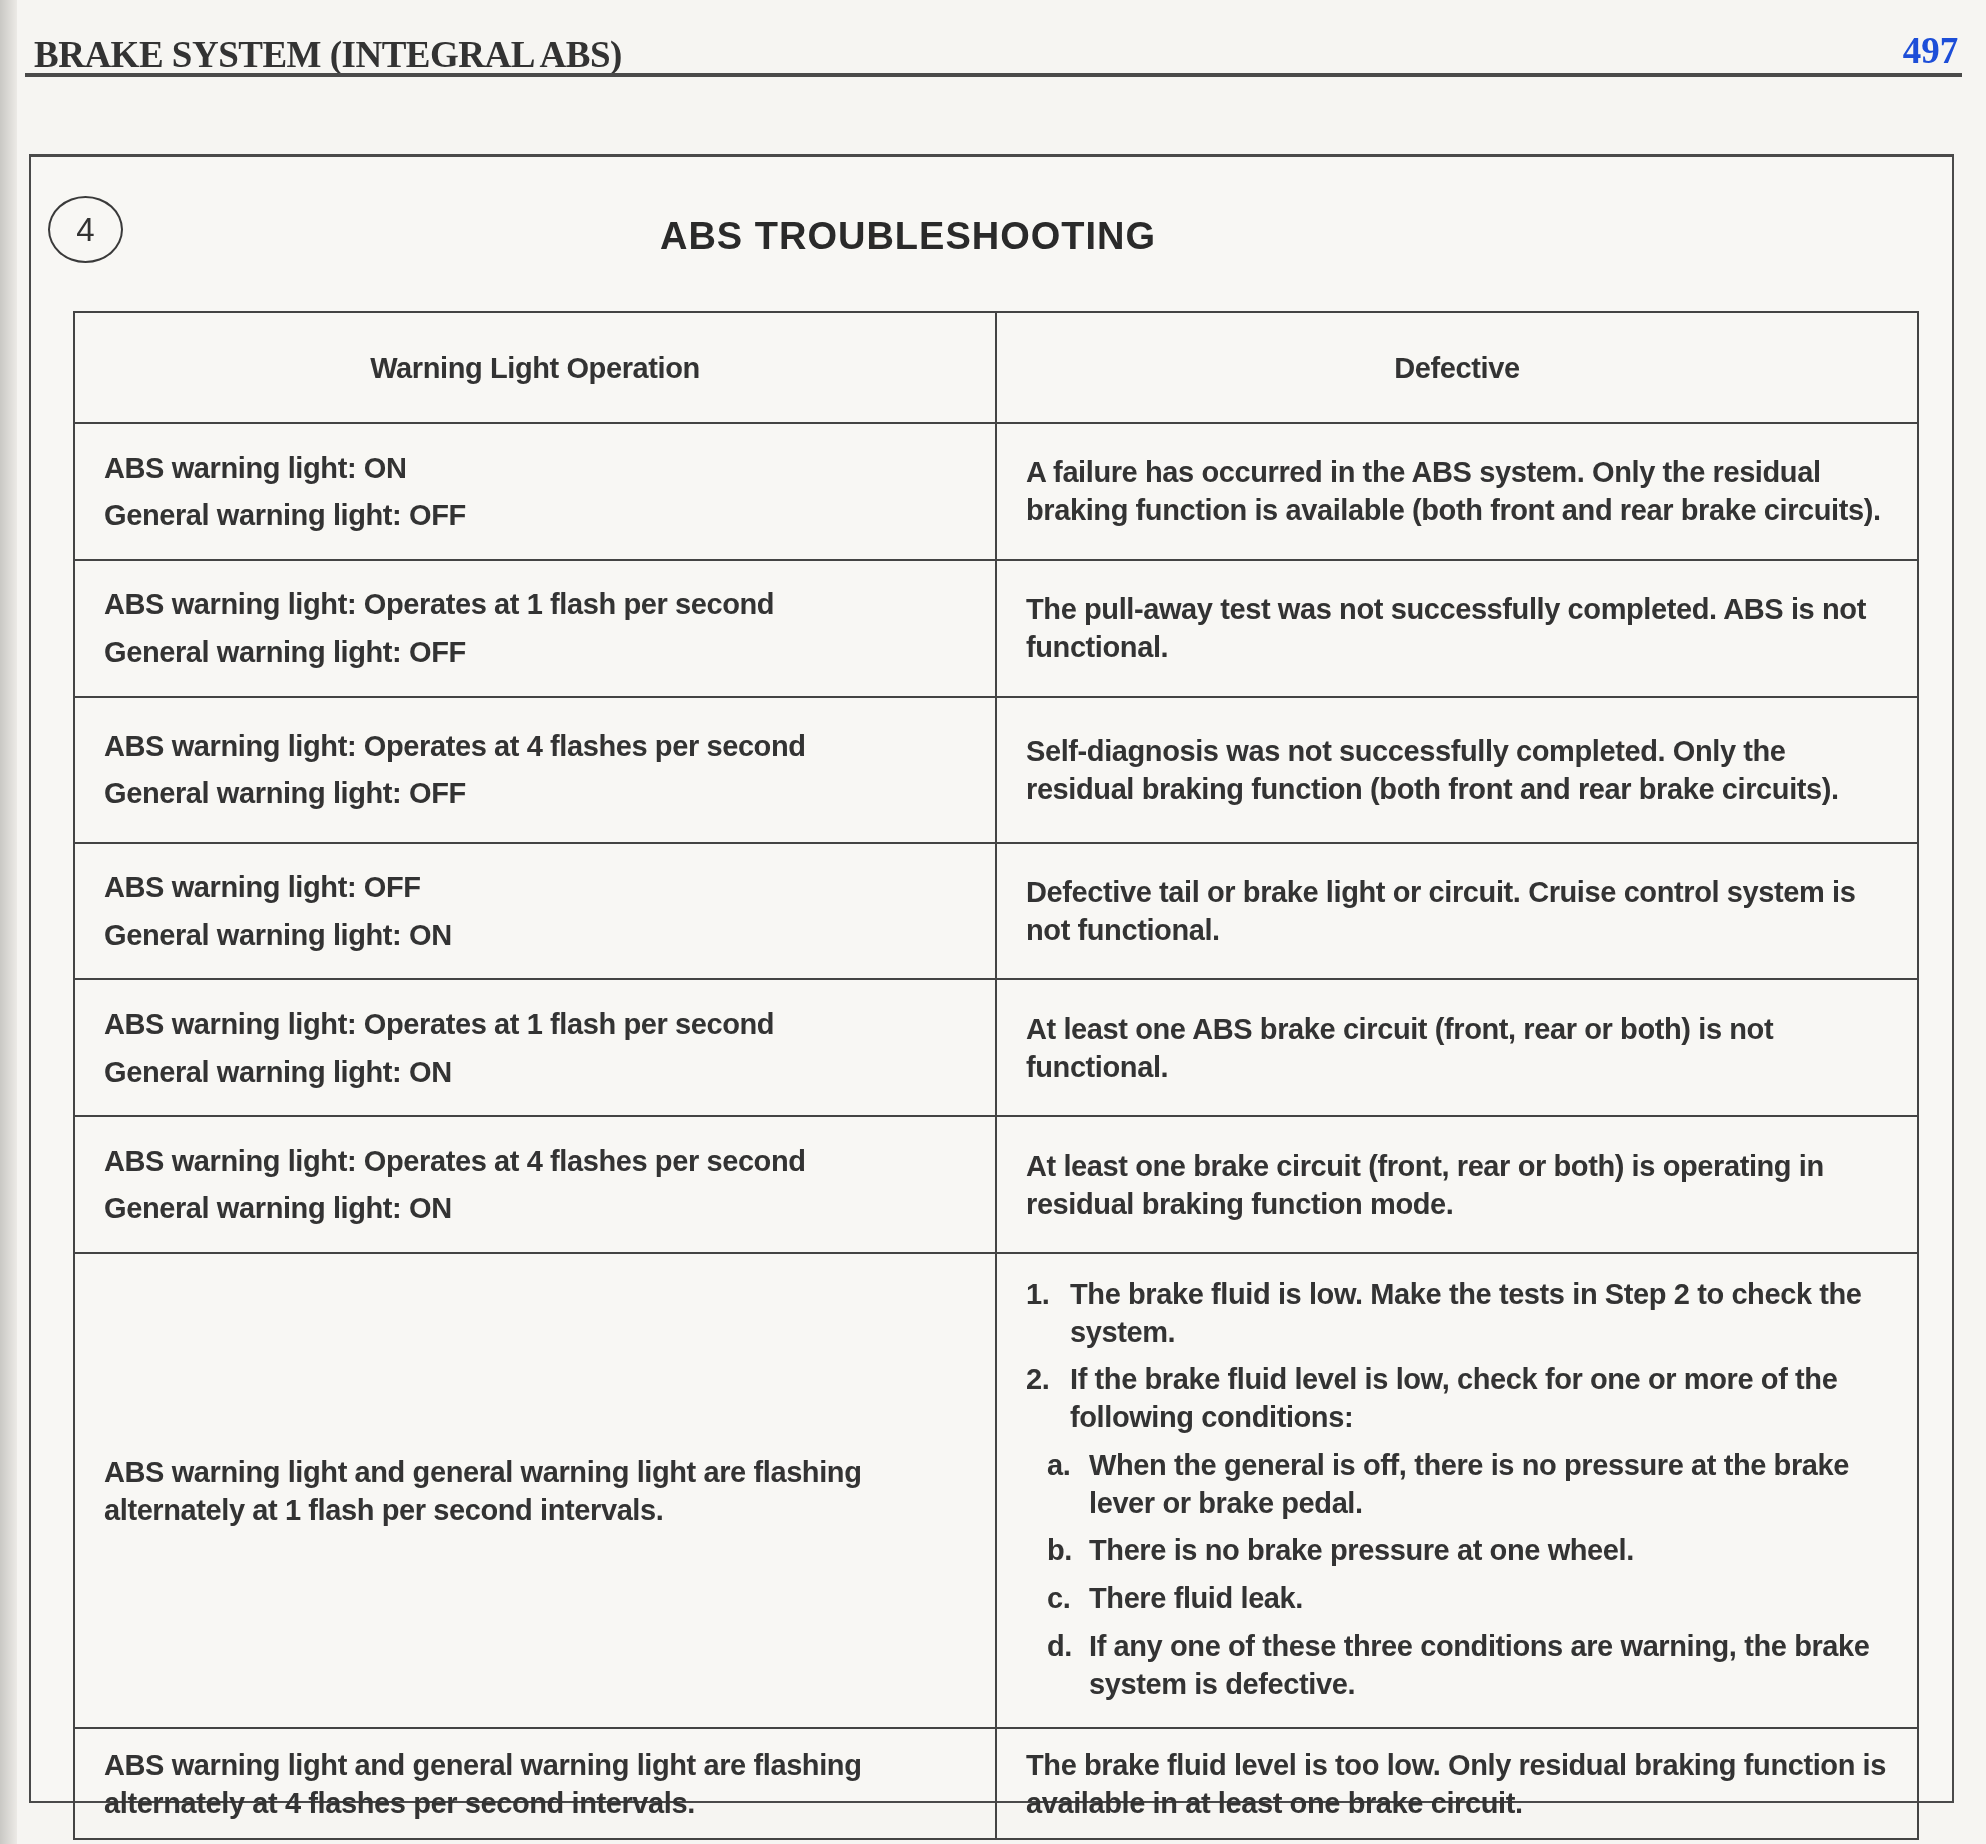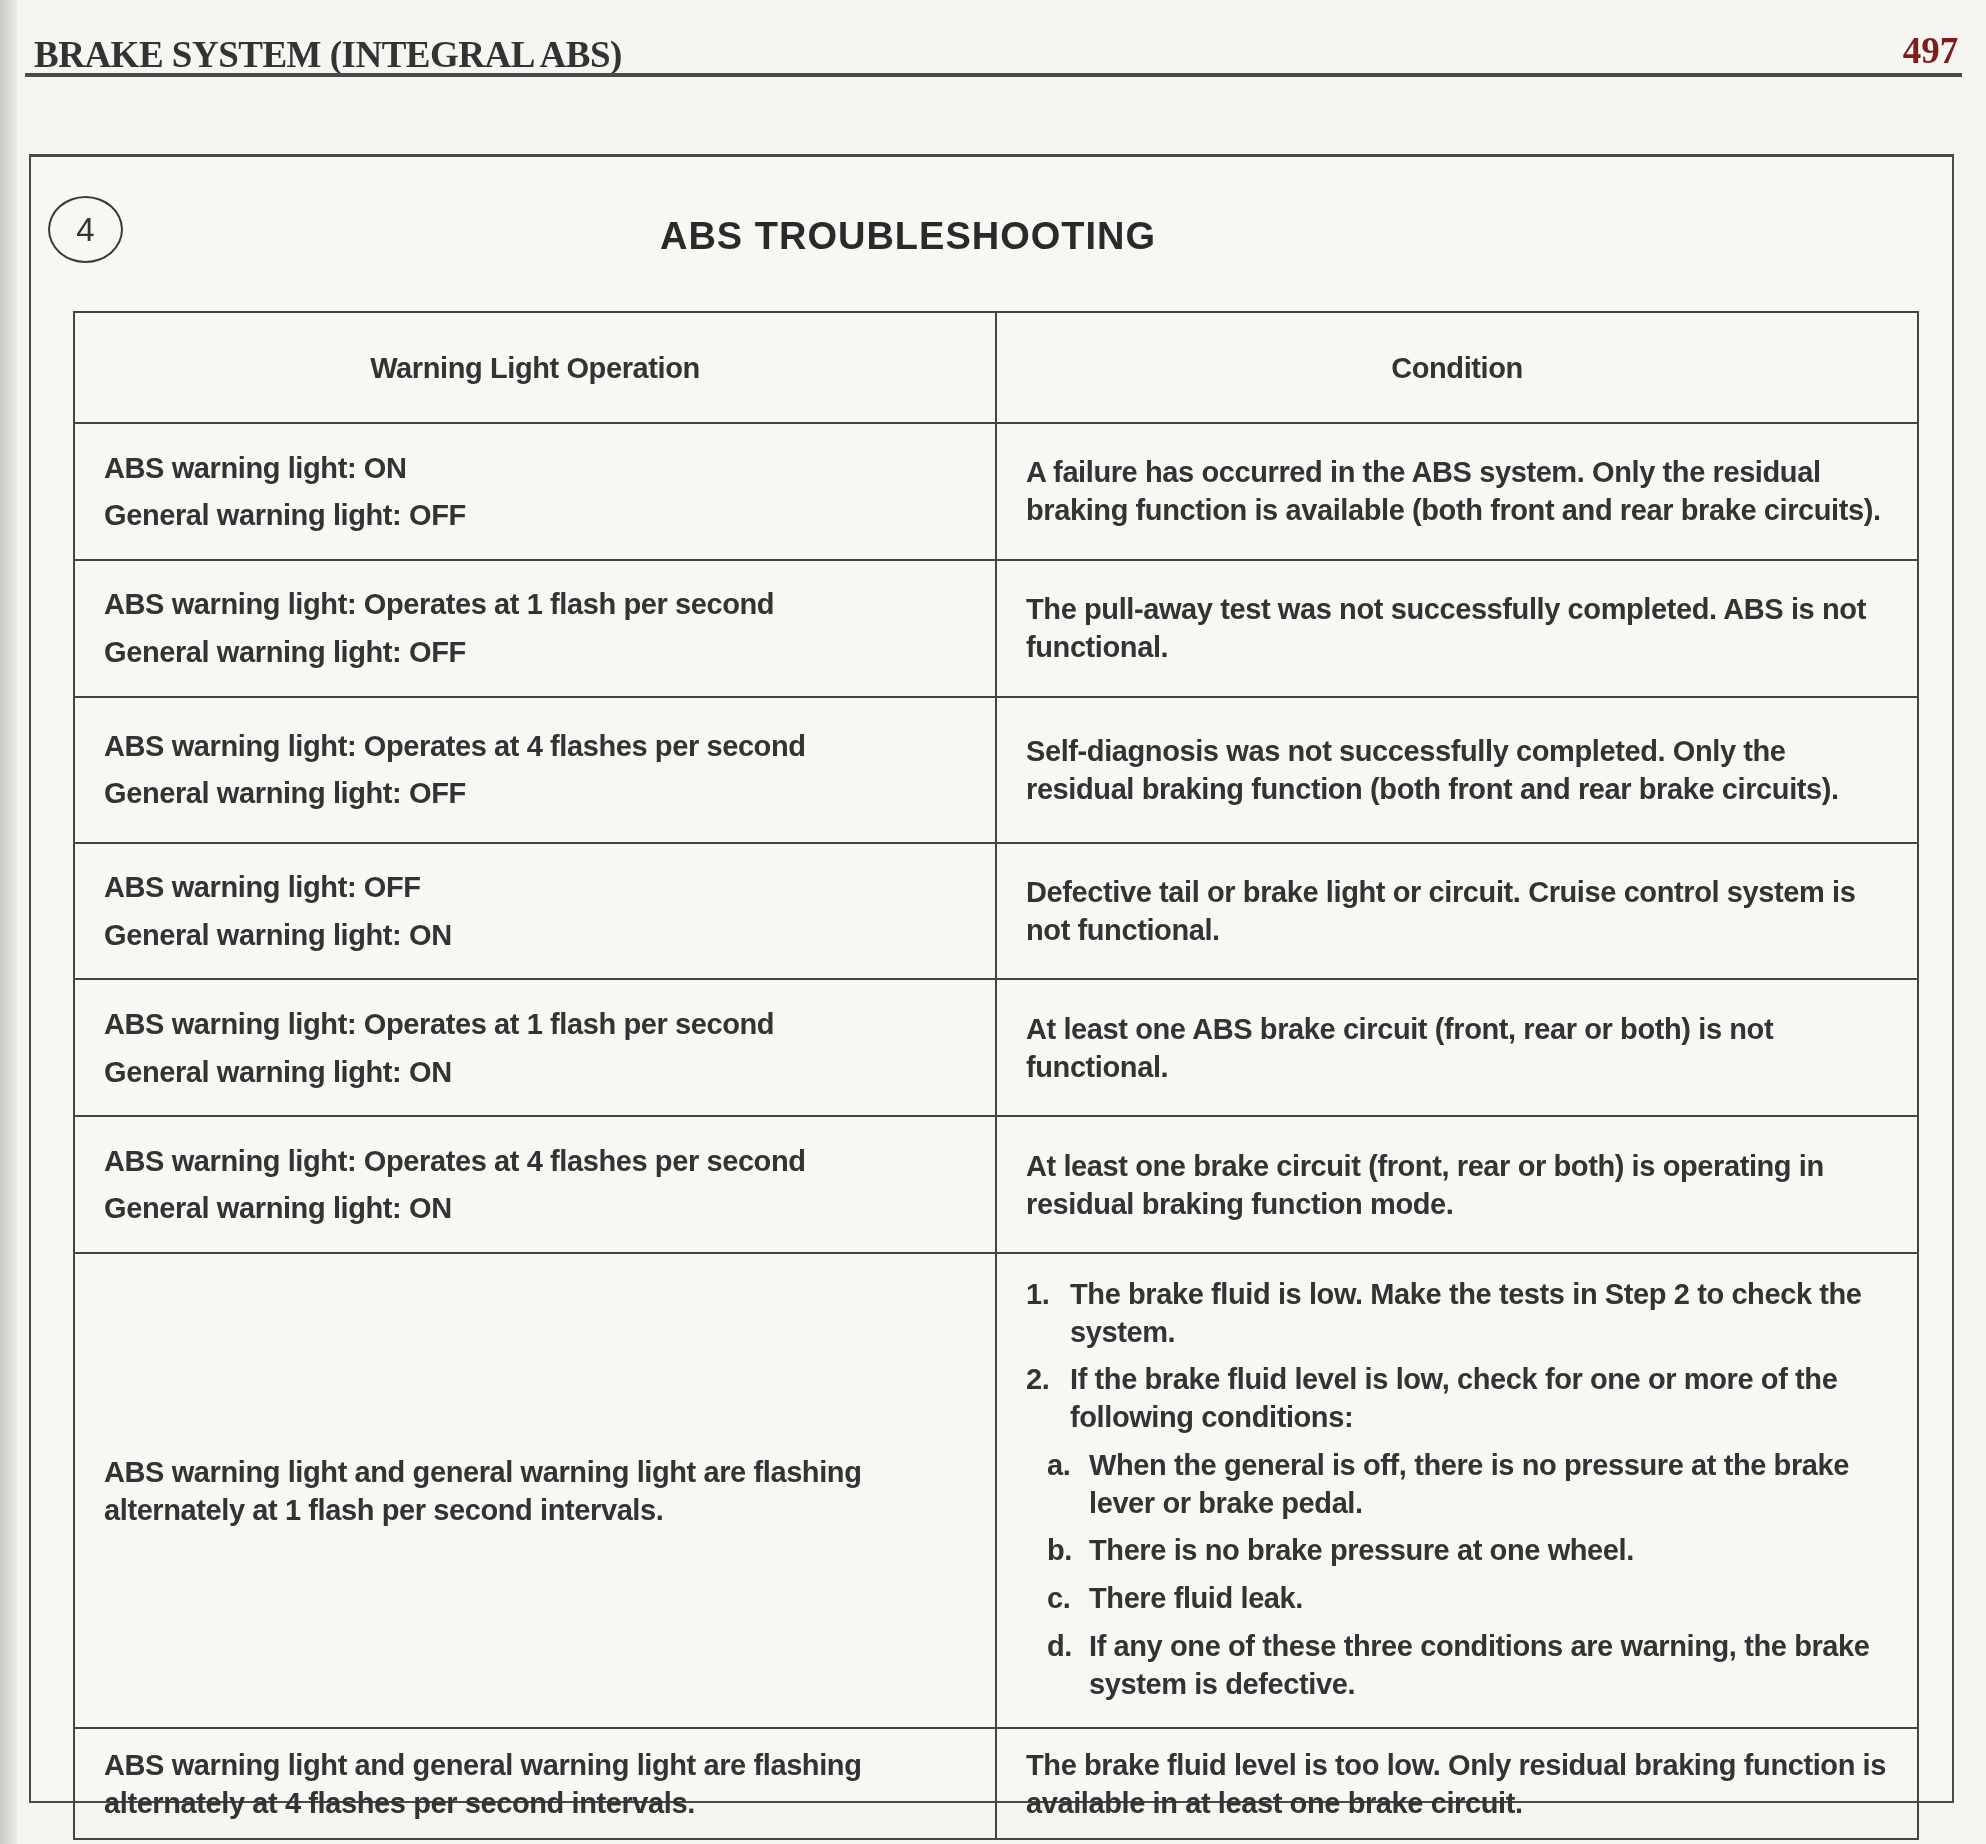--- a/index.html
+++ b/index.html
@@ -17,21 +17,21 @@
     position: absolute; left: 25px; top: 29px; width: 1941px; height: 44px;
   }
   .page-header .section-title {
     position: absolute; left: 0; top: 3.8px;
     font-family: "Liberation Serif", serif; font-weight: bold;
     font-size: 37px; letter-spacing: -0.5px; color: #333; margin-left: 9px;
   }
   .page-header .page-number {
     position: absolute; right: 7.7px; top: 0;
     font-family: "Liberation Serif", serif; font-weight: bold;
-    font-size: 37px; color: #7f1d1d;
+    font-size: 37px; color: #1d4ed8;
   }
   .header-rule {
     position: absolute; left: 25px; top: 73px; width: 1937px; height: 3.8px; background: #4a4a4a;
   }
   .figure-box {
     position: absolute; left: 29px; top: 154px; width: 1925px; height: 1649px;
     border: 2.9px solid #4a4a4a; border-top-width: 3.8px; box-sizing: border-box;
     background: #f8f7f4;
   }
   .figure-number {
@@ -89,21 +89,21 @@
 <div class="figure-title"><span>ABS TROUBLESHOOTING</span></div>
 
 <table class="trouble">
   <colgroup>
       <col class="c1">
       <col class="c2">
     </colgroup>
   <thead>
     <tr>
       <th>Warning Light Operation</th>
-      <th>Condition</th>
+      <th>Defective</th>
     </tr>
   </thead>
   <tbody>
     <tr style="height:124px">
       <td>
         <span class="op-line">ABS warning light: ON</span>
         <span class="op-line">General warning light: OFF</span>
       </td>
       <td>A failure has occurred in the ABS system. Only the residual braking function is available (both front and rear brake circuits).</td>
     </tr>

